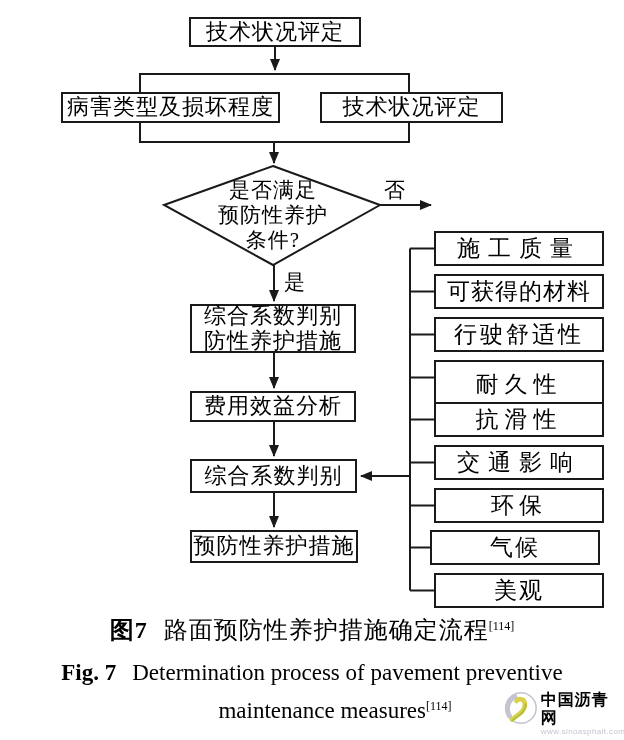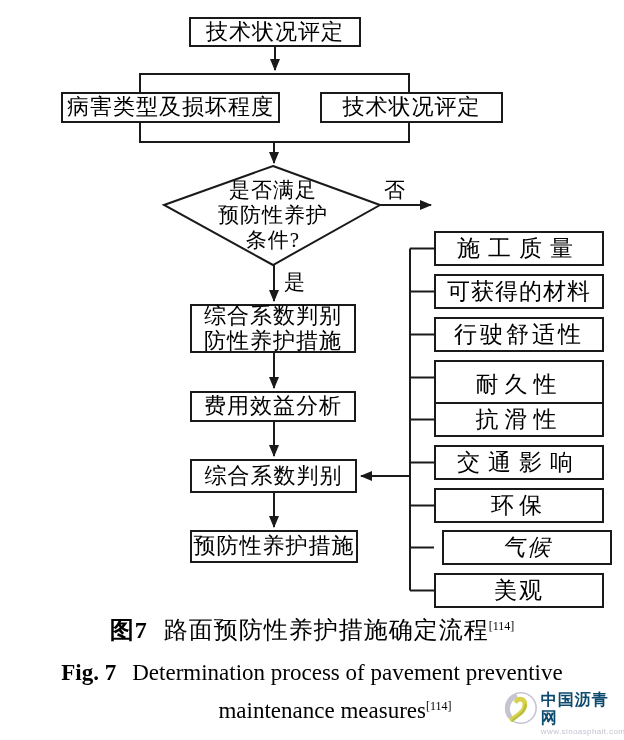--- a/index.html
+++ b/index.html
@@ -16,21 +16,21 @@
   .branch-label{position:absolute;z-index:3;font-size:21px;}
   .caption{position:absolute;width:624px;text-align:center;z-index:2;}
   .caption-zh{left:0;top:614px;font-size:24px;letter-spacing:1px;}
   .caption-en1{left:0;top:660px;font-size:23px;}
   .caption-en2{left:23px;top:698px;font-size:23px;}
   .fig-label{font-weight:bold;margin-right:16px;}
   .suprect{font-size:12px;position:relative;top:-8px;letter-spacing:0;}
   .watermark{position:absolute;left:504px;top:691px;display:flex;align-items:flex-start;z-index:2;}
   .wm-txt{margin-left:3px;display:flex;flex-direction:column;align-items:flex-start;}
   .wm-name{font-family:"Liberation Sans","DejaVu Sans",sans-serif;font-weight:700;
-       font-size:16px;line-height:18px;color:#0c4a6e;letter-spacing:1px;}
+       font-size:16px;line-height:18px;color:#000000;letter-spacing:1px;}
   .wm-url{font-family:"Liberation Sans","DejaVu Sans",sans-serif;font-size:8px;
        line-height:9px;color:#c6c2d0;letter-spacing:.4px;}
 </style>
 </head>
 <body>
 
 <div class="page">
 
   <svg class="connectors" width="624" height="620" viewBox="0 0 624 620">
     <defs>
@@ -116,21 +116,21 @@
   </div>
   <div class="box crit" style="left:434px;top:402px;width:170px;height:35px;">
     <span style="letter-spacing:6px;">抗滑性</span>
   </div>
   <div class="box crit" style="left:434px;top:445px;width:170px;height:35px;">
     <span style="letter-spacing:8px;">交通影响</span>
   </div>
   <div class="box crit" style="left:434px;top:488px;width:170px;height:35px;">
     <span style="letter-spacing:5px;">环保</span>
   </div>
-  <div class="box crit" style="left:442px;top:530px;width:170px;height:35px;font-style:italic;">
+  <div class="box crit" style="left:430px;top:530px;width:170px;height:35px;">
     <span style="letter-spacing:2px;">气候</span>
   </div>
   <div class="box crit" style="left:434px;top:573px;width:170px;height:35px;">
     <span style="letter-spacing:2px;">美观</span>
   </div>
 
   <div class="caption caption-zh">
     <span class="fig-label">图7</span><span>路面预防性养护措施确定流程</span><span class="suprect">[114]</span>
   </div>
 

